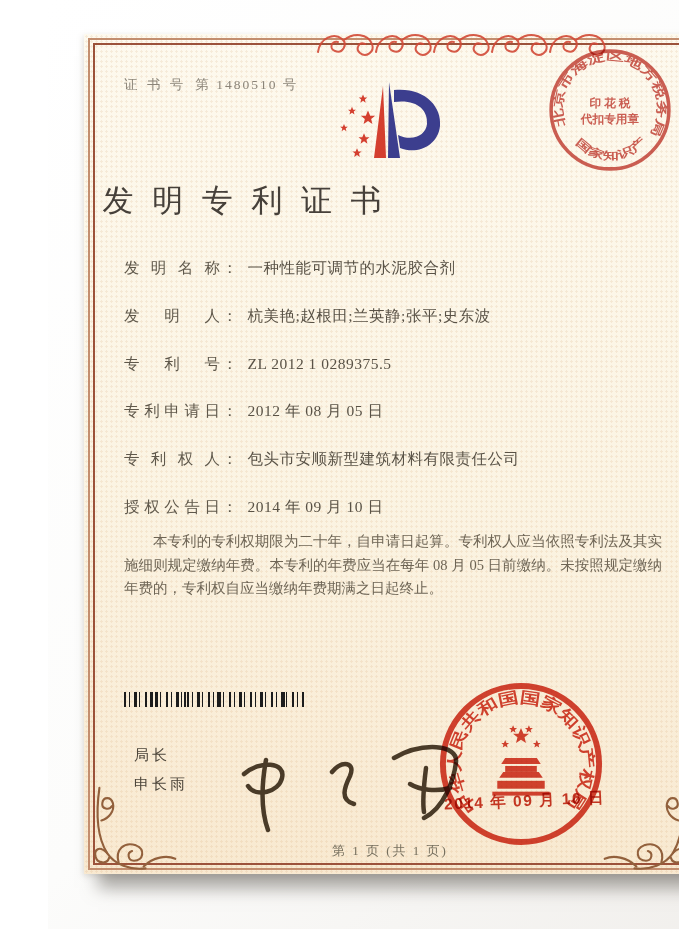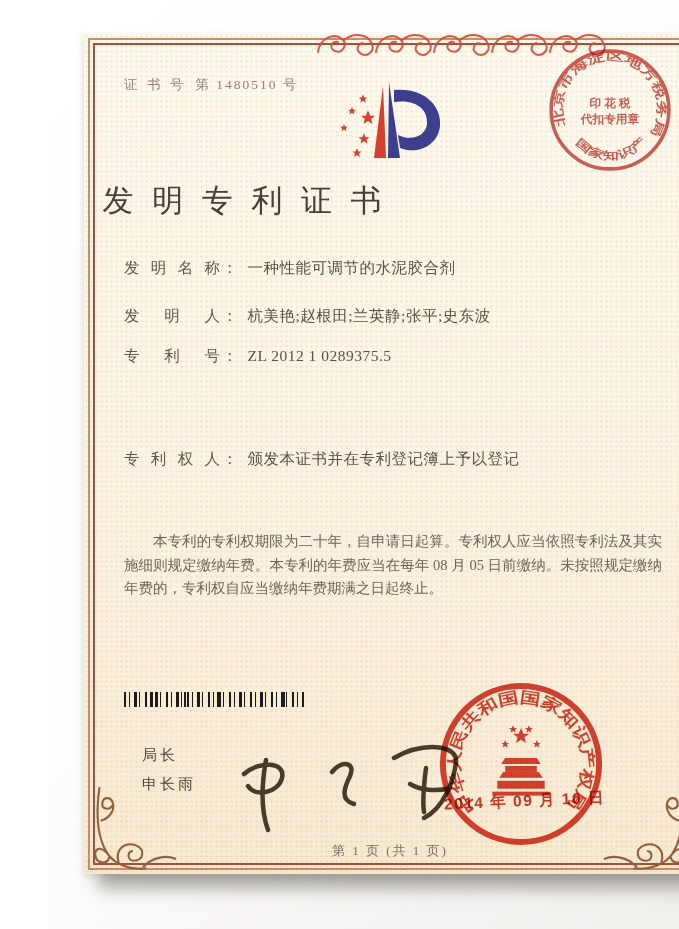--- a/index.html
+++ b/index.html
@@ -34,21 +34,21 @@
 
   .body-block { position:absolute; left:40px; top:496px; width:538px; }
   .body-para { font-size:14.5px; line-height:23.5px; color:#6e6555;
                text-indent:2em; text-align:justify; }
 
   .barcode { position:absolute; left:40px; top:658px; width:180px; height:15px;
              background-image:
                repeating-linear-gradient(90deg,#1c1c1c 0 2px,transparent 2px 5px,#1c1c1c 5px 6px,transparent 6px 10px,#1c1c1c 10px 13px,transparent 13px 15px,#1c1c1c 15px 16px,transparent 16px 21px),
                repeating-linear-gradient(90deg,transparent 0 27px,#1c1c1c 27px 29px,transparent 29px 33px); }
 
-  .sig-title, .sig-name { position:absolute; left:58px; font-size:15px; color:#4c453a;
+  .sig-title, .sig-name { position:absolute; left:50px; font-size:15px; color:#4c453a;
              letter-spacing:3px; font-family:"Liberation Sans","DejaVu Sans",sans-serif; }
   .sig-title { top:712px; } .sig-name { top:741px; }
   .sig-script { position:absolute; left:122px; top:684px; width:290px; height:128px; }
 
   .seal { position:absolute; left:352px; top:645px; width:170px; height:170px;
           opacity:0.95; mix-blend-mode:multiply; }
   .seal-date { position:absolute; left:360px; top:757px; font-size:15.5px; font-weight:bold;
                color:#c93a28; letter-spacing:1.5px; transform:rotate(-2.5deg);
                font-family:"Liberation Sans","DejaVu Sans",sans-serif; mix-blend-mode:multiply; }
 
@@ -130,25 +130,31 @@
     </svg>
 
     <div class="title">发明专利证书</div>
 
     <div class="field-row" style="top:224px">
       <span class="flabel">发明名称</span><span class="fcolon">：</span><span class="fvalue">一种性能可调节的水泥胶合剂</span>
     </div>
     <div class="field-row" style="top:272px">
       <span class="flabel">发明人</span><span class="fcolon">：</span><span class="fvalue">杭美艳;赵根田;兰英静;张平;史东波</span>
     </div>
-    <div class="field-row" style="top:312px">
+    <div class="field-row" style="top:320px">
       <span class="flabel">专利号</span><span class="fcolon">：</span><span class="fvalue">ZL 2012 1 0289375.5</span>
     </div>
+    <div class="field-row" style="top:367px">
+      <span class="flabel">专利申请日</span><span class="fcolon">：</span><span class="fvalue">2012 年 08 月 05 日</span>
+    </div>
     <div class="field-row" style="top:415px">
-      <span class="flabel">专利权人</span><span class="fcolon">：</span><span class="fvalue">颁发本证书并在专利登记簿上予以登记</span>
+      <span class="flabel">专利权人</span><span class="fcolon">：</span><span class="fvalue">包头市安顺新型建筑材料有限责任公司</span>
+    </div>
+    <div class="field-row" style="top:463px">
+      <span class="flabel">授权公告日</span><span class="fcolon">：</span><span class="fvalue">2014 年 09 月 10 日</span>
     </div>
 
     <div class="body-block">
       <p class="body-para">本专利的专利权期限为二十年，自申请日起算。专利权人应当依照专利法及其实施细则规定缴纳年费。本专利的年费应当在每年 08 月 05 日前缴纳。未按照规定缴纳年费的，专利权自应当缴纳年费期满之日起终止。</p>
     </div>
 
     <div class="barcode"></div>
 
     <div class="sig-title">局长</div>
     <div class="sig-name">申长雨</div>

